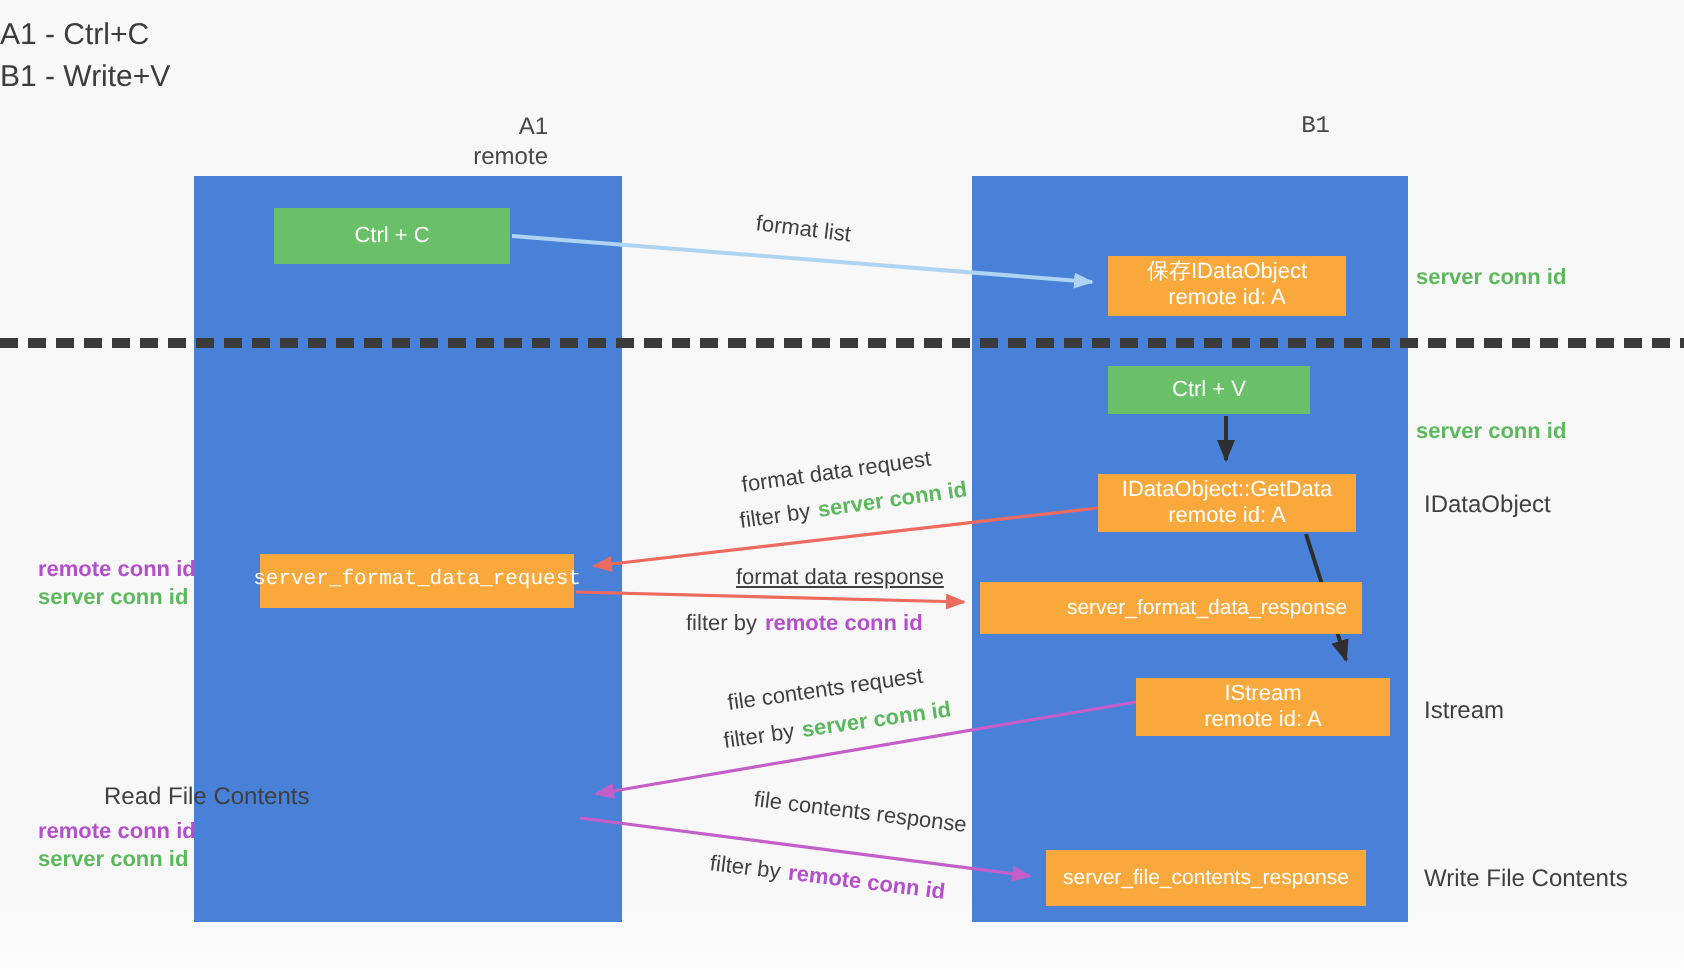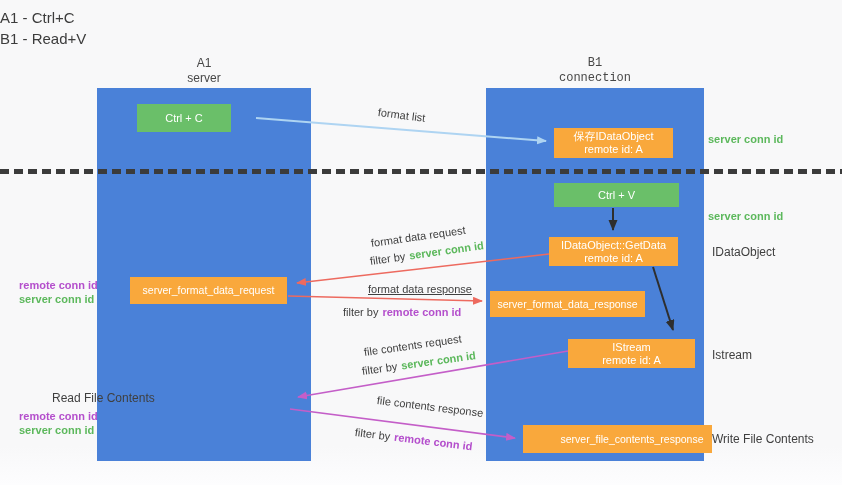--- a/index.html
+++ b/index.html
@@ -11,21 +11,21 @@
     position:relative;
     width:842px;height:485px;
     background:linear-gradient(#f8f8f9 92%, #fdfdfe);
     overflow:hidden;
   }
   .page-title{
     position:absolute;left:0;top:7px;width:842px;
     text-align:left;font-size:15px;line-height:21px;color:#3c3c3c;
   }
   .col-header{
-    position:absolute;width:140px;text-align:center;
+    position:absolute;width:140px;text-align:right;
     font-size:12px;line-height:15px;color:#474747;
   }
   .lifeline{
     position:absolute;top:88px;height:373px;
     background:#4a81d8;
   }
   .divider{
     position:absolute;left:0;top:169px;width:842px;height:5px;
     background:repeating-linear-gradient(to right,#3b3b3b 0 9px,transparent 9px 14px);
   }
@@ -58,30 +58,29 @@
   .mk-magenta{fill:#c45ec8;}
   .mk-black{fill:#2e2e2e;}
 </style>
 </head>
 <body>
 
 <div class="canvas">
 
   <div class="page-title">
     <div>A1 - Ctrl+C</div>
-    <div>B1 - Read+V</div>
+    <div>B1 - Write+V</div>
   </div>
 
   <div class="col-header" style="left:134px;top:56px;">
     <div>A1</div>
-    <div>server</div>
+    <div>remote</div>
   </div>
   <div class="col-header" style="left:525px;top:56px;font-family:Liberation Mono, monospace;">
     <div>B1</div>
-    <div>connection</div>
   </div>
 
   <div class="lifeline" style="left:97px;width:214px;"></div>
   <div class="lifeline" style="left:486px;width:218px;"></div>
 
   <div class="divider"></div>
 
   <svg class="arrows" width="842" height="485" viewBox="0 0 842 485">
     <defs>
       <marker id="ah-blue" markerWidth="11" markerHeight="9" refX="9" refY="4" orient="auto" markerUnits="userSpaceOnUse">
@@ -99,53 +98,53 @@
     </defs>
     <line x1="256" y1="118" x2="546" y2="141" class="ln-blue" marker-end="url(#ah-blue)"></line>
     <line x1="613" y1="208" x2="613" y2="230" class="ln-black" marker-end="url(#ah-black)"></line>
     <line x1="549" y1="254" x2="297" y2="283" class="ln-red" marker-end="url(#ah-red)"></line>
     <line x1="288" y1="296" x2="482" y2="301" class="ln-red" marker-end="url(#ah-red)"></line>
     <line x1="653" y1="267" x2="673" y2="330" class="ln-black" marker-end="url(#ah-black)"></line>
     <line x1="568" y1="351" x2="298" y2="397" class="ln-magenta" marker-end="url(#ah-magenta)"></line>
     <line x1="290" y1="409" x2="515" y2="438" class="ln-magenta" marker-end="url(#ah-magenta)"></line>
   </svg>
 
-  <div class="node green" style="left:137px;top:104px;width:94px;height:28px;">
+  <div class="node green" style="left:137px;top:104px;width:118px;height:28px;">
     <span>Ctrl + C</span>
   </div>
 
   <div class="node orange" style="left:554px;top:128px;width:119px;height:30px;">
     <span>保存IDataObject</span>
     <span>remote id: A</span>
   </div>
 
-  <div class="node green" style="left:554px;top:183px;width:125px;height:24px;">
+  <div class="node green" style="left:554px;top:183px;width:101px;height:24px;">
     <span>Ctrl + V</span>
   </div>
 
   <div class="node orange" style="left:549px;top:237px;width:129px;height:29px;">
     <span>IDataObject::GetData</span>
     <span>remote id: A</span>
   </div>
 
-  <div class="node orange small-text" style="left:130px;top:277px;width:157px;height:27px;">
+  <div class="node orange small-text" style="left:130px;top:277px;width:157px;height:27px;font-family:Liberation Mono, monospace;">
     <span>server_format_data_request</span>
   </div>
 
-  <div class="node orange small-text" style="left:490px;top:291px;width:155px;height:26px;">
+  <div class="node orange small-text" style="left:490px;top:291px;width:155px;height:26px;padding-left:36px;">
     <span>server_format_data_response</span>
   </div>
 
   <div class="node orange" style="left:568px;top:339px;width:127px;height:29px;">
     <span>IStream</span>
     <span>remote id: A</span>
   </div>
 
 
-  <div class="node orange small-text" style="left:523px;top:425px;width:160px;height:28px;padding-left:29px;">
+  <div class="node orange small-text" style="left:523px;top:425px;width:160px;height:28px;">
     <span>server_file_contents_response</span>
   </div>
 
   <div class="lbl rot-pos" style="left:378px;top:106px;">format list</div>
 
   <div class="lbl rot-neg" style="left:371px;top:237px;">format data request</div>
   <div class="lbl rot-neg" style="left:370px;top:255px;">
     <span>filter by</span><span class="green-t gap">server conn id</span>
   </div>
 

